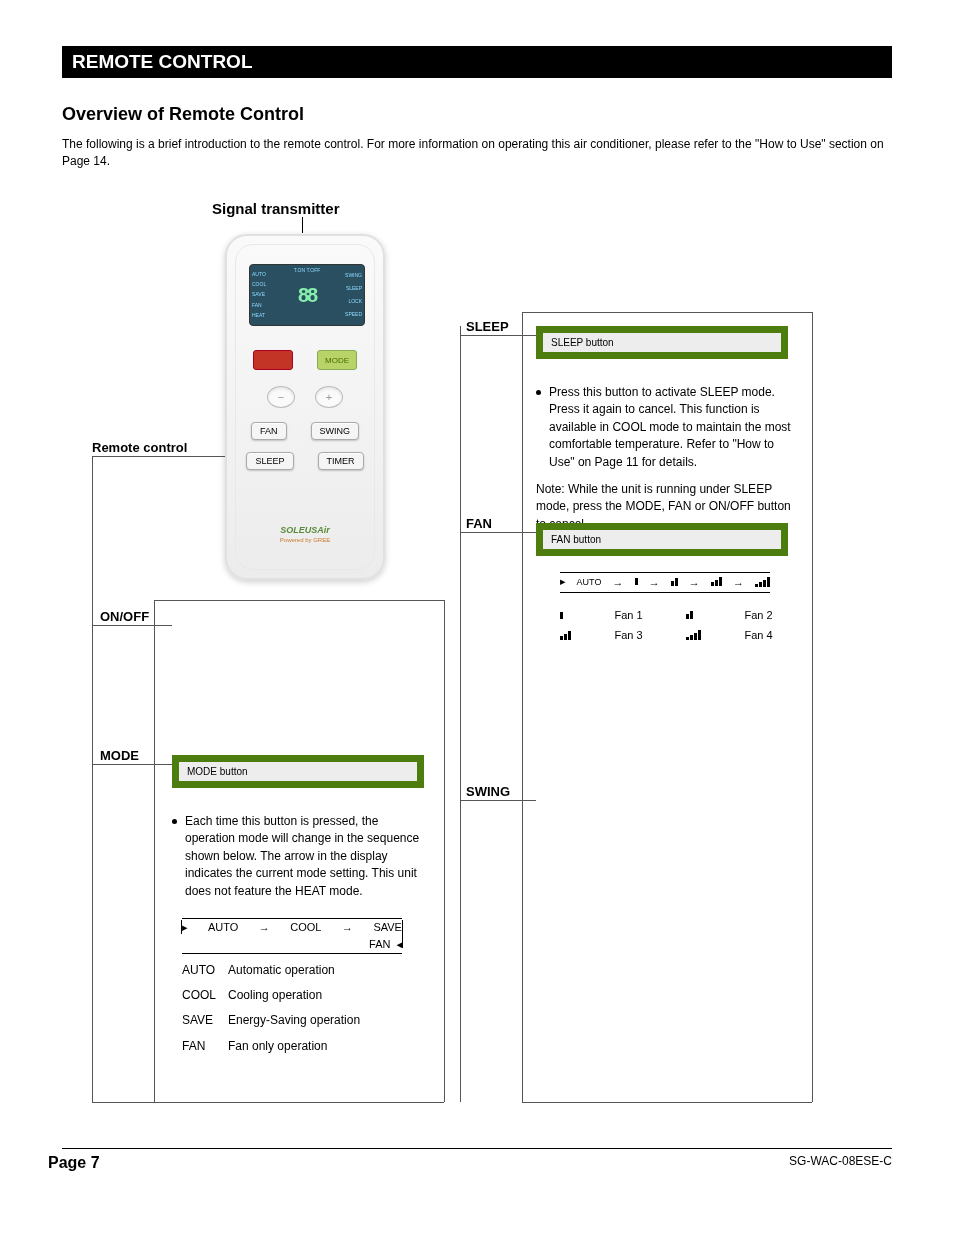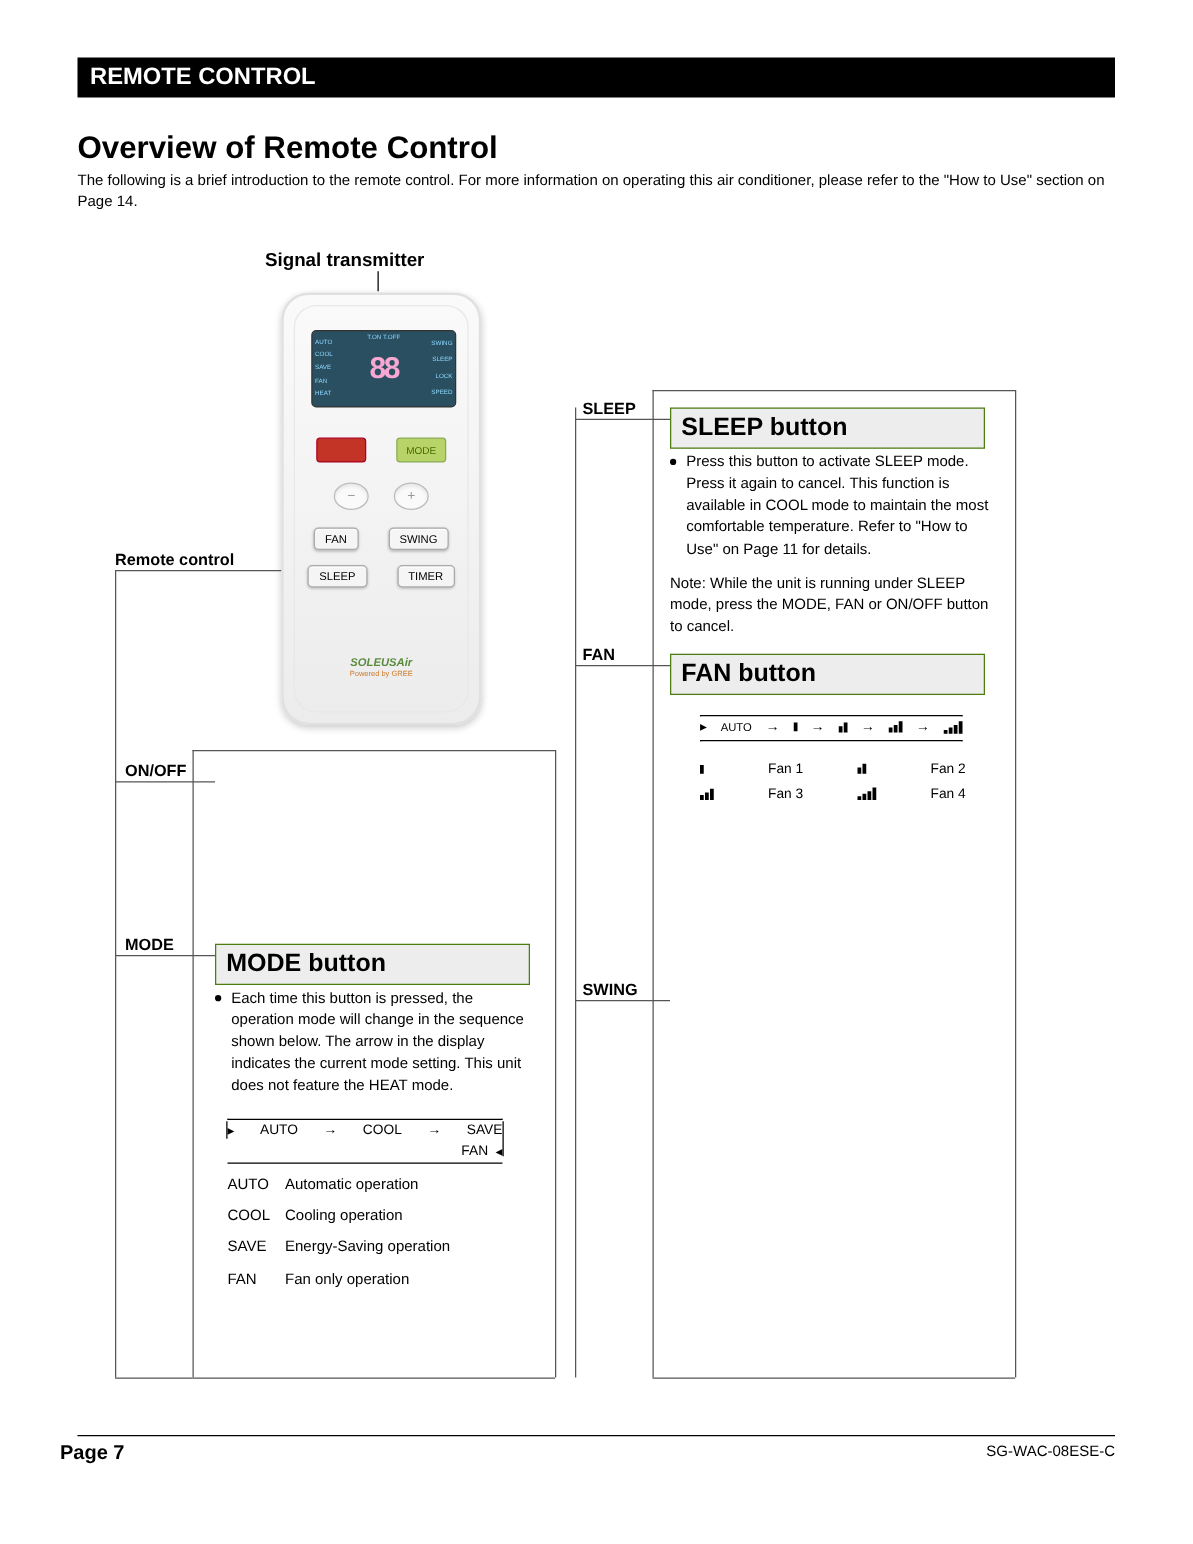--- a/index.html
+++ b/index.html
@@ -1,52 +1,52 @@
 <!DOCTYPE html>
 <html><head>
 <meta charset="utf-8">
 <style>
   * { box-sizing: border-box; margin: 0; padding: 0; }
   body { font-family: Arial, Helvetica, sans-serif; background: #fff; color: #000; width: 954px; margin: 0 auto; position: relative; }
   .page { position: relative; width: 954px; height: 1235px; }
   .topbar { position: absolute; top: 46px; left: 62px; width: 830px; height: 32px; background: #000; color: #fff; font-weight: bold; font-size: 19px; display: flex; align-items: center; padding-left: 10px; }
-  .section-title { position: absolute; top: 104px; left: 62px; font-size: 25px; font-weight: bold; }
+  .section-title { position: absolute; top: 104px; left: 62px; font-size: 18px; font-weight: bold; }
   .subtitle-line { position: absolute; top: 136px; left: 62px; font-size: 12px; line-height: 1.4; width: 830px; }
   .sig-label { position: absolute; left: 212px; top: 200px; font-size: 15px; font-weight: bold; }
   .sig-line { position: absolute; left: 302px; top: 217px; width: 1px; height: 16px; background: #000; }
 
   .remote { position: absolute; left: 225px; top: 234px; width: 160px; height: 346px; border: 2px solid #e0e0e0; border-radius: 22px; background: linear-gradient(#fafafa,#ececec); box-shadow: 0 2px 6px rgba(0,0,0,.2); }
   .remote-inner { position: absolute; left: 8px; top: 8px; right: 8px; bottom: 8px; border: 1px solid #e8e8e8; border-radius: 18px; }
   .lcd { position: absolute; left: 22px; top: 28px; width: 116px; height: 62px; background: #2a4f61; border: 1px solid #333; border-radius: 4px; display: flex; align-items: center; justify-content: center; }
   .lcd-inner { width: 100%; height: 100%; display: flex; }
   .lcd-col-l { width: 26px; display:flex; flex-direction:column; justify-content:space-around; padding:4px 2px; }
   .lcd-col-l span { color:#8dd9ff; font-size:5px; line-height:1; }
-  .lcd-mid { flex:1; display:flex; align-items:center; justify-content:center; color:#f9a8d4; font-weight:bold; font-size:24px; letter-spacing:-2px; font-family:"Arial Black",sans-serif; }
+  .lcd-mid { flex:1; display:flex; align-items:center; justify-content:center; color:#86efac; font-weight:bold; font-size:20px; letter-spacing:-2px; font-family:"Arial Black",sans-serif; }
   .lcd-col-r { width: 26px; display:flex; flex-direction:column; justify-content:space-around; padding:4px 2px; }
   .lcd-col-r span { color:#8dd9ff; font-size:5px; line-height:1; text-align:right; }
   .lcd-top { position:absolute; top:2px; left:0; right:0; text-align:center; color:#8dd9ff; font-size:5px; }
 
   .btn-row { position: absolute; display: flex; gap: 24px; left: 0; right: 0; justify-content: center; }
   .rbtn { border: 1px solid #aaa; border-radius: 4px; padding: 3px 8px; font-size: 9px; background: #f5f5f5; box-shadow: inset 0 1px 0 #fff, 0 1px 2px rgba(0,0,0,.2); }
   .onoff-btn { width: 40px; height: 20px; background: #c43426; border: 1px solid #a02; border-radius: 3px; }
   .mode-btn { width: 40px; height: 20px; background: #b8d468; border: 1px solid #8a5; border-radius: 3px; font-size:8px; color:#456b00; display:flex; align-items:center; justify-content:center; }
   .oval { width: 28px; height: 22px; border: 1px solid #bbb; border-radius: 50%; background:#fafafa; box-shadow:inset 0 2px 3px rgba(0,0,0,.08); font-size:11px; color:#999; display:flex; align-items:center; justify-content:center; }
   .logo-area { position:absolute; bottom: 24px; left: 0; right: 0; height: 40px; display:flex; flex-direction:column; align-items:center; justify-content:center; gap:2px; }
   .logo1 { color:#5a8b3c; font-size:9px; font-weight:bold; font-style:italic; }
   .logo2 { color:#cc7a2b; font-size:6px; }
 
   .leader-h { position: absolute; height: 1px; background: #555; }
   .leader-v { position: absolute; width: 1px; background: #555; }
   .leader-label { position: absolute; font-size: 12px; line-height: 1.2; }
 
   .pin { position:absolute; font-size:13px; font-weight:bold; }
 
-  .box-head { border:1px solid #4d7c0f; background:#ededed; padding:4px 8px; font-size:20px; font-weight:bold; width:252px; }
+  .box-head { border:7px solid #4d7c0f; background:#ededed; padding:4px 8px; font-size:10px; font-weight:normal; width:252px; }
   .desc-block { position:absolute; }
-  .bullet-row { display:flex; gap:8px; margin-top:2px; }
+  .bullet-row { display:flex; gap:8px; margin-top:25px; }
   .bullet-dot { width:5px; height:5px; background:#000; border-radius:50%; margin-top:6px; flex-shrink:0; }
   .bullet-txt { font-size:12px; line-height:1.45; color:#000; }
 
   .flow { font-size:11px; display:flex; align-items:center; gap:2px; }
 
   .fan-bars { display:inline-flex; align-items:flex-end; gap:1px; vertical-align:middle; }
   .fan-bars span { width:3px; background:#000; display:inline-block; }
   .fan-grid { display:grid; grid-template-columns: auto auto auto auto; gap: 8px 28px; font-size:11px; align-items:center; }
 
   .mode-list { font-size:12px; line-height:2.1; margin-top:4px; }

